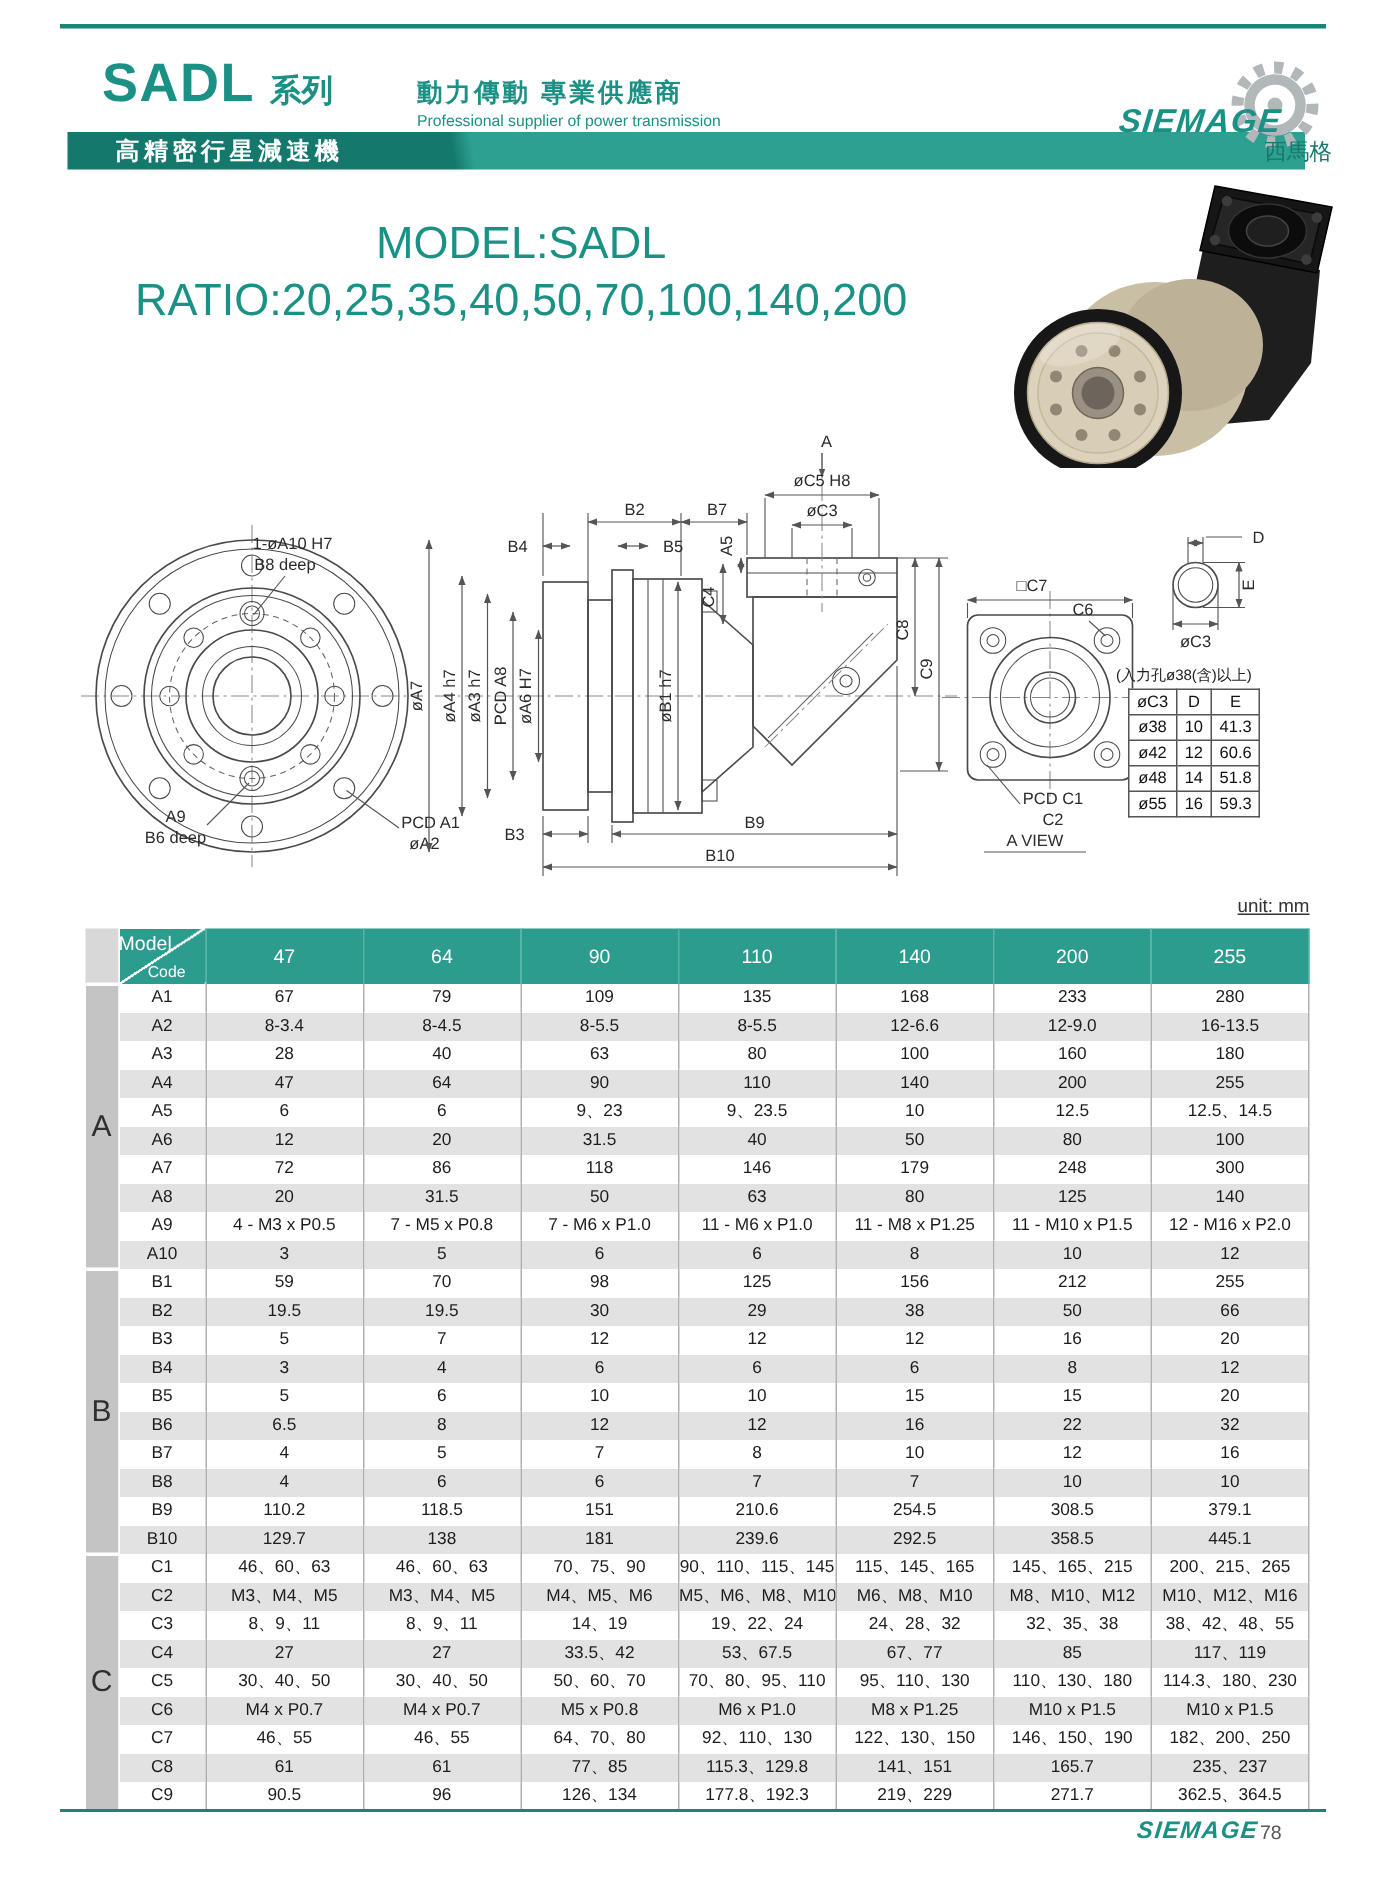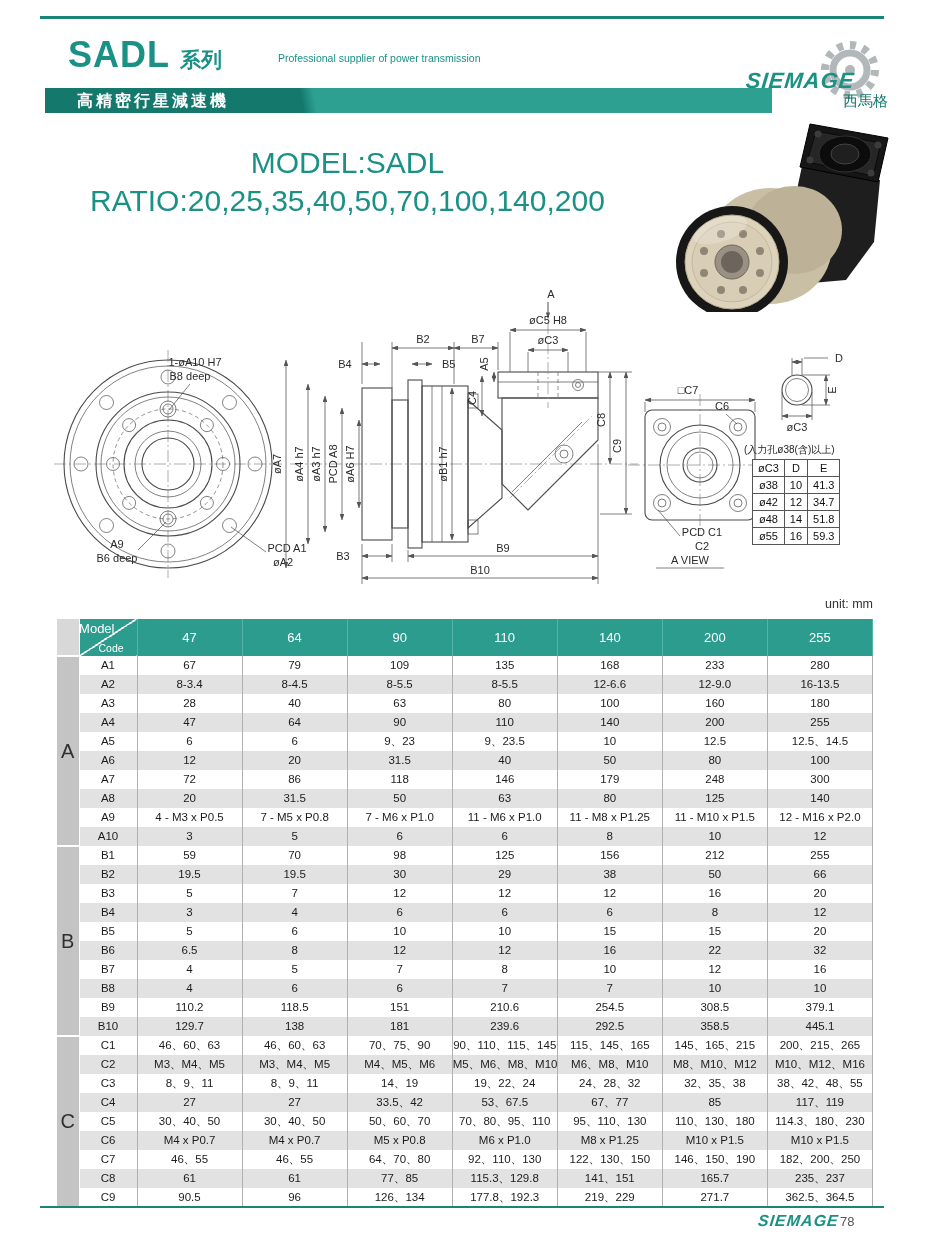--- a/index.html
+++ b/index.html
@@ -6,21 +6,21 @@
   .page{position:relative;width:927px;height:1254px;background:#fff;overflow:hidden;
         font-family:"Liberation Sans",sans-serif;color:#222;}
   
   .toprule{position:absolute;left:40px;top:16px;width:844px;height:3px;background:#1a8476;}
   .brand-row{position:absolute;left:68px;top:34px;white-space:nowrap;}
   .brand-main{font-size:36px;font-weight:bold;color:#1b9185;letter-spacing:1px;}
   .brand-suffix{font-size:21px;font-weight:bold;color:#1b9185;margin-left:10px;text-align:center;}
   .slogan{position:absolute;left:278px;top:50px;}
   .slogan-zh{font-size:17px;font-weight:bold;color:#1b9185;letter-spacing:2px;}
   .slogan-en{font-size:10.5px;color:#1b9185;margin-top:2px;}
-  .banner{position:absolute;left:45px;top:88px;width:727px;height:25px;
+  .banner{position:absolute;left:45px;top:88px;width:825px;height:25px;
           background:linear-gradient(80deg,#15786d 0,#15786d 255px,#2da092 268px,#2da092 100%);}
   .banner-left{position:absolute;left:32px;top:3px;font-size:16px;font-weight:bold;color:#fff;letter-spacing:3px;}
   .banner-right{position:absolute;left:388px;top:4px;font-size:15px;font-weight:bold;color:#fff;letter-spacing:1px;white-space:nowrap;}
   .banner-right .url{margin-left:12px;letter-spacing:0.5px;}
   .logo{position:absolute;left:746px;top:36px;width:142px;height:74px;}
   .logo-gear{position:absolute;right:6px;top:0;}
   .logo-name{position:absolute;left:0;top:32px;font-size:22px;font-style:italic;font-weight:bold;
              color:#1b9185;letter-spacing:1px;transform:skewX(-6deg);}
   .logo-zh{position:absolute;right:0;top:56px;font-size:15px;color:#17786c;}
   
@@ -33,21 +33,21 @@
   .thin{stroke:#555;stroke-width:0.75;fill:none;}
   .axis{stroke:#8a8a8a;stroke-width:0.7;stroke-dasharray:12 3 2 3;fill:none;}
   .dim{stroke:#555;stroke-width:0.8;fill:none;marker-start:url(#ar);marker-end:url(#ar);}
   .dash{stroke:#666;stroke-width:0.7;stroke-dasharray:4 3;fill:none;}
   
   .mini-title{position:absolute;left:744px;top:443px;font-size:10px;color:#222;white-space:nowrap;}
   .mini-table{position:absolute;left:752px;top:459px;border-collapse:collapse;background:#fff;}
   .mini-table th,.mini-table td{border:1px solid #555;font-size:11px;font-weight:normal;
         text-align:center;padding:0 5px;height:16px;color:#111;}
   
-  .unit-label{position:absolute;right:54px;top:597px;font-size:12.5px;color:#333;}
+  .unit-label{position:absolute;right:54px;top:597px;font-size:12.5px;color:#333;text-decoration:underline;}
   .main-table{position:absolute;left:57px;top:619px;width:816px;border-collapse:collapse;
               table-layout:fixed;font-size:11.5px;}
   .main-table th{background:#2b9c8e;color:#fff;font-weight:normal;height:34px;font-size:13px;
                  border-right:1px solid #57b3a7;}
   .main-table th.gh{background:#d8d8d8;border-right:1px solid #fff;}
   .main-table th.corner{position:relative;padding:0;
       background-image:linear-gradient(to bottom right,
         rgba(0,0,0,0) calc(50% - 0.8px), #ffffff calc(50% - 0.8px),
         #ffffff calc(50% + 0.8px), rgba(0,0,0,0) calc(50% + 0.8px));
       background-color:#2b9c8e;}
@@ -70,20 +70,21 @@
 </head>
 <body>
 
 <div class="page">
 
   <div class="toprule"></div>
   <div class="brand-row">
     <span class="brand-main">SADL</span><span class="brand-suffix">系列</span>
   </div>
   <div class="slogan">
+    <div class="slogan-zh">動力傳動 專業供應商</div>
     <div class="slogan-en">Professional supplier of power transmission</div>
   </div>
   <div class="banner">
     <span class="banner-left">高精密行星減速機</span>
   </div>
   <div class="logo">
     <svg class="logo-gear" width="64" height="70" viewBox="0 0 64 70">
       <circle cx="32" cy="34" r="25" fill="none" stroke="#b2b8ba" stroke-width="8" stroke-dasharray="6 7"></circle>
       <circle cx="32" cy="34" r="17" fill="none" stroke="#b2b8ba" stroke-width="7"></circle>
       <circle cx="32" cy="34" r="5" fill="#b2b8ba"></circle>
@@ -327,21 +328,21 @@
       </thead>
     <tbody id="mini-body">
         <tr>
           <td>ø38</td>
           <td>10</td>
           <td>41.3</td>
         </tr>
         <tr>
           <td>ø42</td>
           <td>12</td>
-          <td>34.7</td>
+          <td>60.6</td>
         </tr>
         <tr>
           <td>ø48</td>
           <td>14</td>
           <td>51.8</td>
         </tr>
         <tr>
           <td>ø55</td>
           <td>16</td>
           <td>59.3</td>

